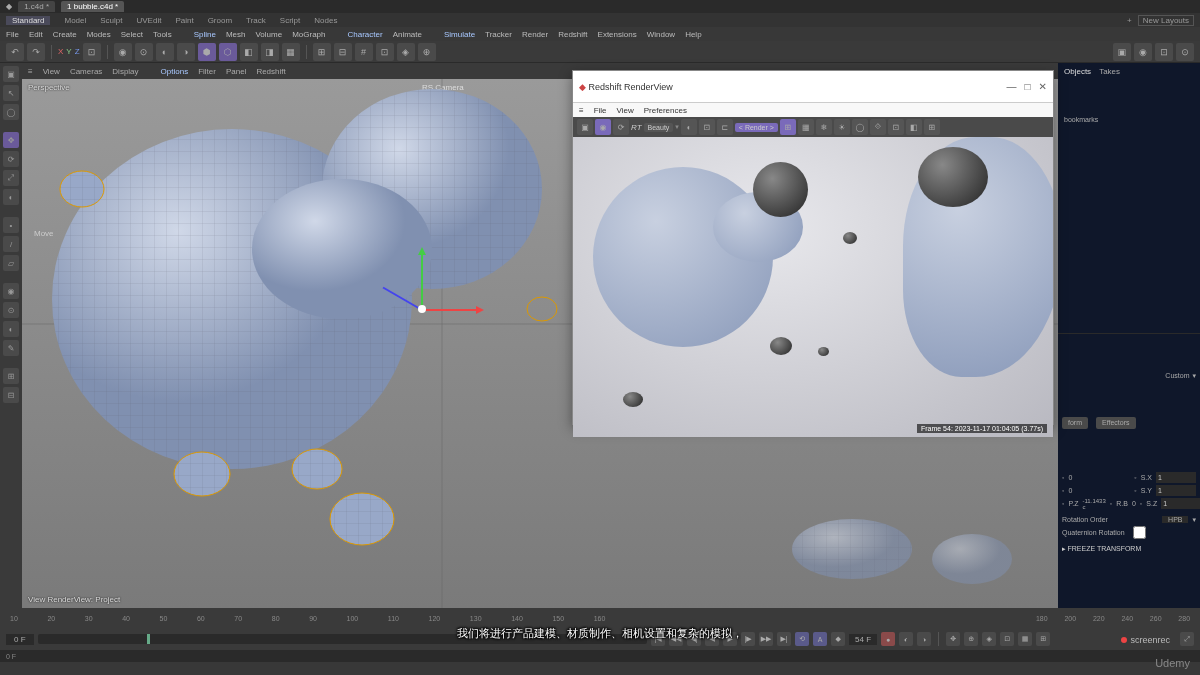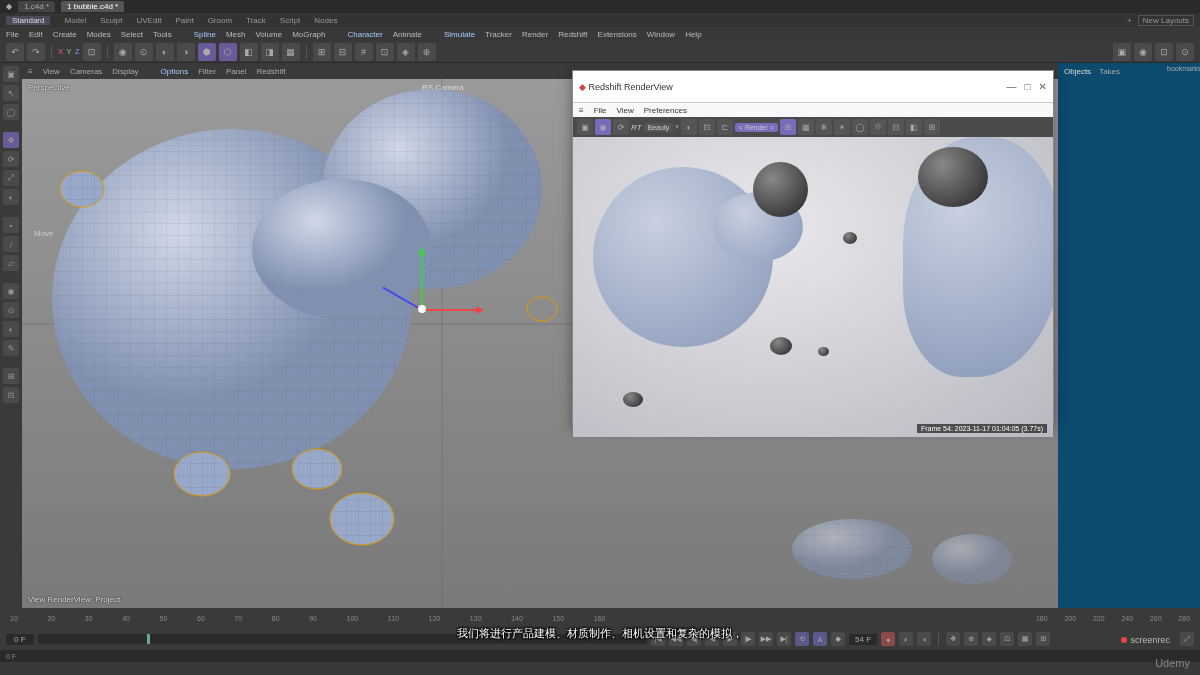--- a/index.html
+++ b/index.html
@@ -27,21 +27,21 @@
 .viewport { flex: 1; position: relative; background: #888; overflow: hidden; }
 .vp-header { height: 16px; background: #3a3a3a; display: flex; align-items: center; padding: 0 6px; gap: 10px; font-size: 8px; color: #aaa; }
 .vp-content { position: absolute; top: 16px; left: 0; right: 0; bottom: 0; background: linear-gradient(180deg, #9a9a9a 0%, #7a7a7a 100%); }
 .vp-label { position: absolute; top: 4px; left: 6px; font-size: 8px; color: #ddd; text-shadow: 0 0 2px #000; }
 .vp-footer { position: absolute; bottom: 4px; left: 6px; font-size: 8px; color: #ddd; text-shadow: 0 0 2px #000; }
 .gizmo { position: absolute; left: 400px; top: 230px; width: 1px; height: 1px; }
 .gizmo .ax { position: absolute; width: 60px; height: 2px; transform-origin: left center; }
 .gizmo .ay { position: absolute; width: 2px; height: 60px; background: #4c4; left: -1px; top: -60px; }
 .gizmo .ax.red { background: #e44; }
 .gizmo .az { position: absolute; width: 45px; height: 2px; background: #44e; transform: rotate(-150deg); transform-origin: left center; }
-.rightpanel { width: 142px; background: #0c4a6e; display: flex; flex-direction: row; font-size: 8px; color: #aaa; gap: 35px; }
+.rightpanel { width: 142px; background: #0f172a; display: flex; flex-direction: column; font-size: 8px; color: #aaa; gap: 35px; }
 .rp-tabs { height: 16px; display: flex; gap: 8px; padding: 0 6px; align-items: center; font-size: 8px; }
 .rp-body { flex: 1; padding: 4px; }
 .rp-row { display: flex; gap: 4px; align-items: center; margin: 2px 0; font-size: 7px; }
 .rp-input { background: #2a2a2a; border: none; color: #ccc; width: 40px; height: 11px; font-size: 7px; padding: 0 2px; }
 .rp-section { margin: 4px 0; font-size: 7px; color: #ccc; }
 .divider { height: 1px; background: #2a2a2a; margin: 3px 0; }
 .renderview { position: absolute; left: 572px; top: 70px; width: 482px; height: 355px; background: #f0f0f0; border: 1px solid #888; box-shadow: 0 4px 12px rgba(0,0,0,0.4); }
 .rv-title { height: 32px; background: #fff; display: flex; align-items: center; padding: 0 6px; font-size: 9px; color: #333; border-bottom: 1px solid #ccc; justify-content: space-between; }
 .rv-close { display: flex; gap: 8px; font-size: 10px; color: #666; }
 .rv-menu { height: 14px; background: #f8f8f8; display: flex; align-items: center; padding: 0 6px; gap: 10px; font-size: 8px; color: #333; }

